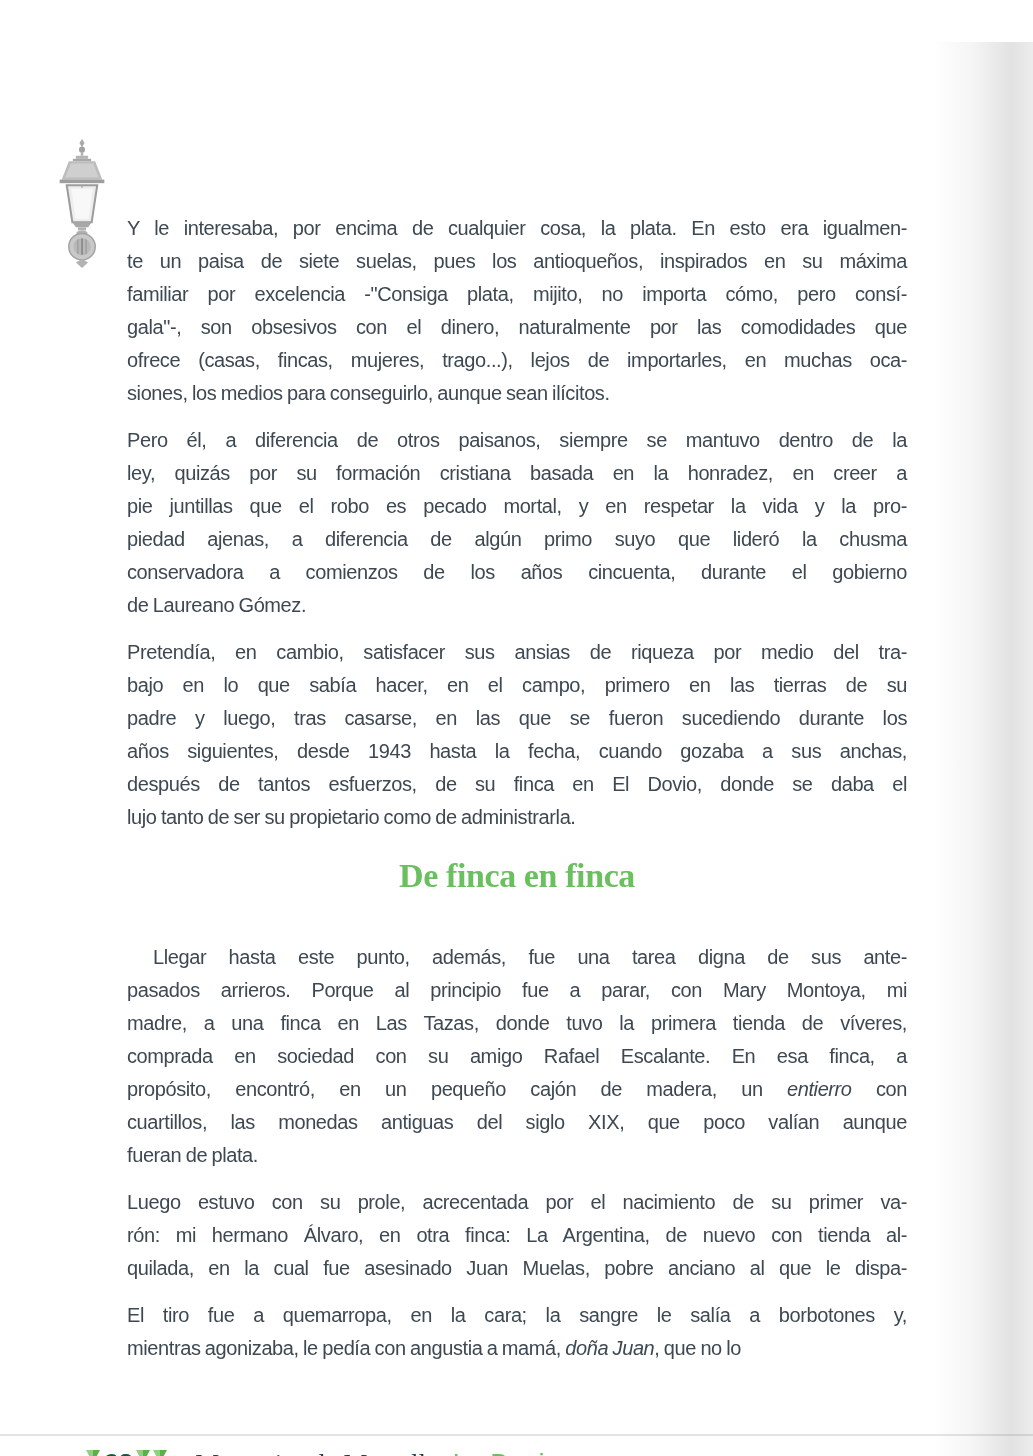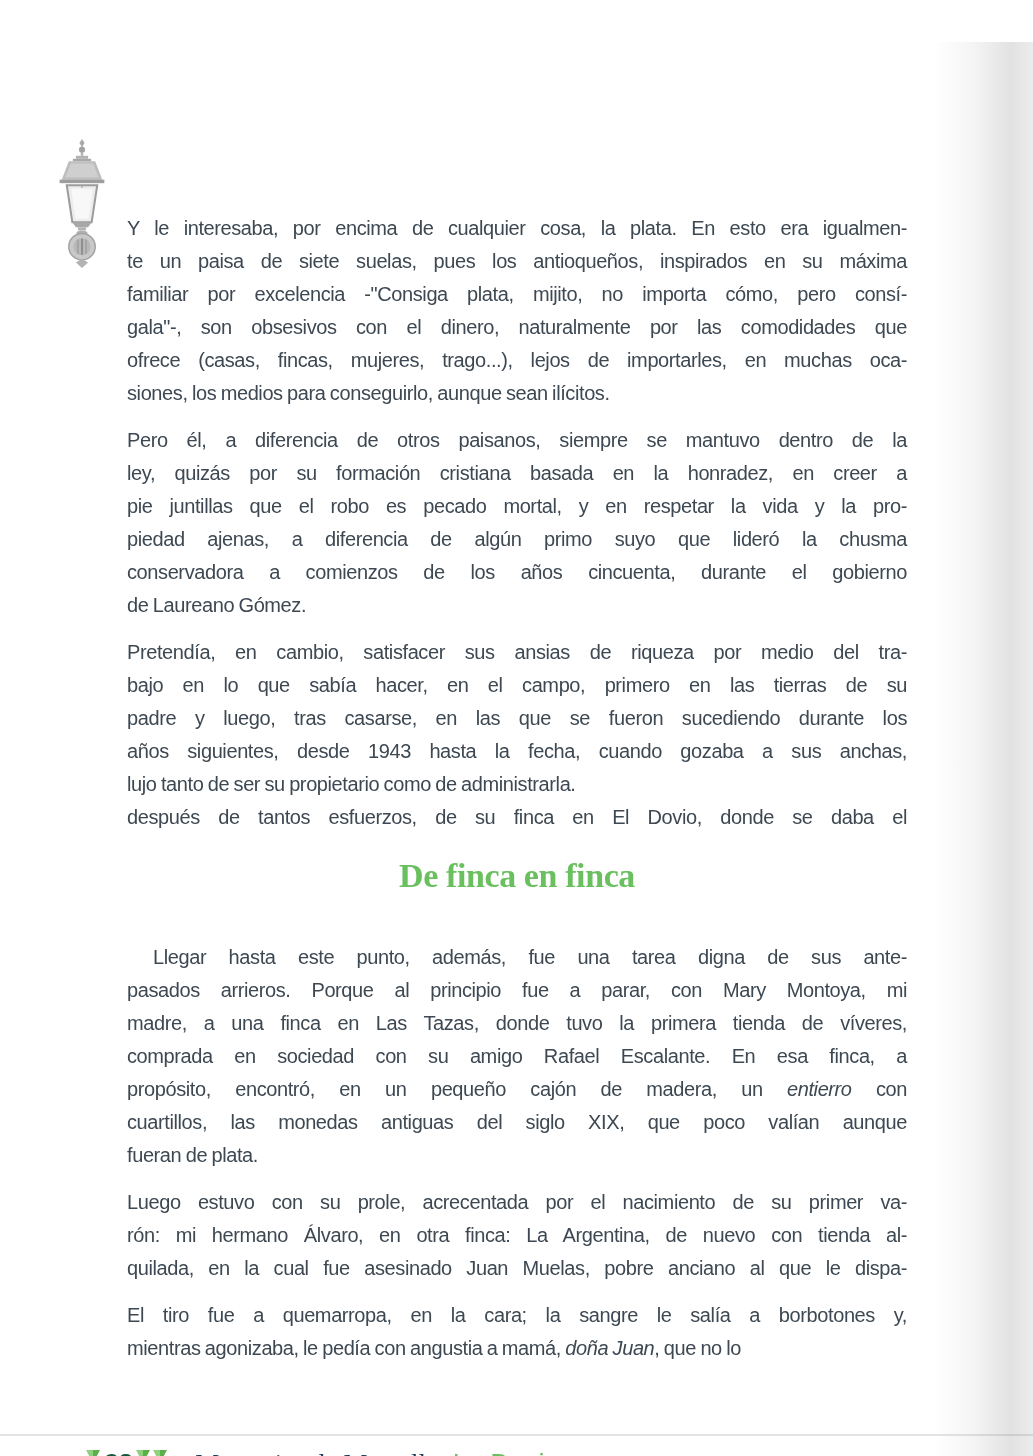--- a/index.html
+++ b/index.html
@@ -107,22 +107,22 @@
           <div class="line"><span>pie juntillas que el robo es pecado mortal, y en respetar la vida y la pro-</span></div>
           <div class="line"><span>piedad ajenas, a diferencia de algún primo suyo que lideró la chusma</span></div>
           <div class="line"><span>conservadora a comienzos de los años cincuenta, durante el gobierno</span></div>
           <div class="line last"><span>de Laureano Gómez.</span></div>
         </div>
         <div class="para">
           <div class="line"><span>Pretendía, en cambio, satisfacer sus ansias de riqueza por medio del tra-</span></div>
           <div class="line"><span>bajo en lo que sabía hacer, en el campo, primero en las tierras de su</span></div>
           <div class="line"><span>padre y luego, tras casarse, en las que se fueron sucediendo durante los</span></div>
           <div class="line"><span>años siguientes, desde 1943 hasta la fecha, cuando gozaba a sus anchas,</span></div>
+          <div class="line"><span>después de tantos esfuerzos, de su finca en El Dovio, donde se daba el</span></div>
           <div class="line last"><span>lujo tanto de ser su propietario como de administrarla.</span></div>
-          <div class="line"><span>después de tantos esfuerzos, de su finca en El Dovio, donde se daba el</span></div>
         </div>
       </div>
     <h2 class="heading">De finca en finca</h2>
     <div>
         <div class="para">
           <div class="line indent"><span>Llegar hasta este punto, además, fue una tarea digna de sus ante-</span></div>
           <div class="line"><span>pasados arrieros. Porque al principio fue a parar, con Mary Montoya, mi</span></div>
           <div class="line"><span>madre, a una finca en Las Tazas, donde tuvo la primera tienda de víveres,</span></div>
           <div class="line"><span>comprada en sociedad con su amigo Rafael Escalante. En esa finca, a</span></div>
           <div class="line"><span>propósito, encontró, en un pequeño cajón de madera, un </span><span class="it">entierro</span><span> con</span></div>

